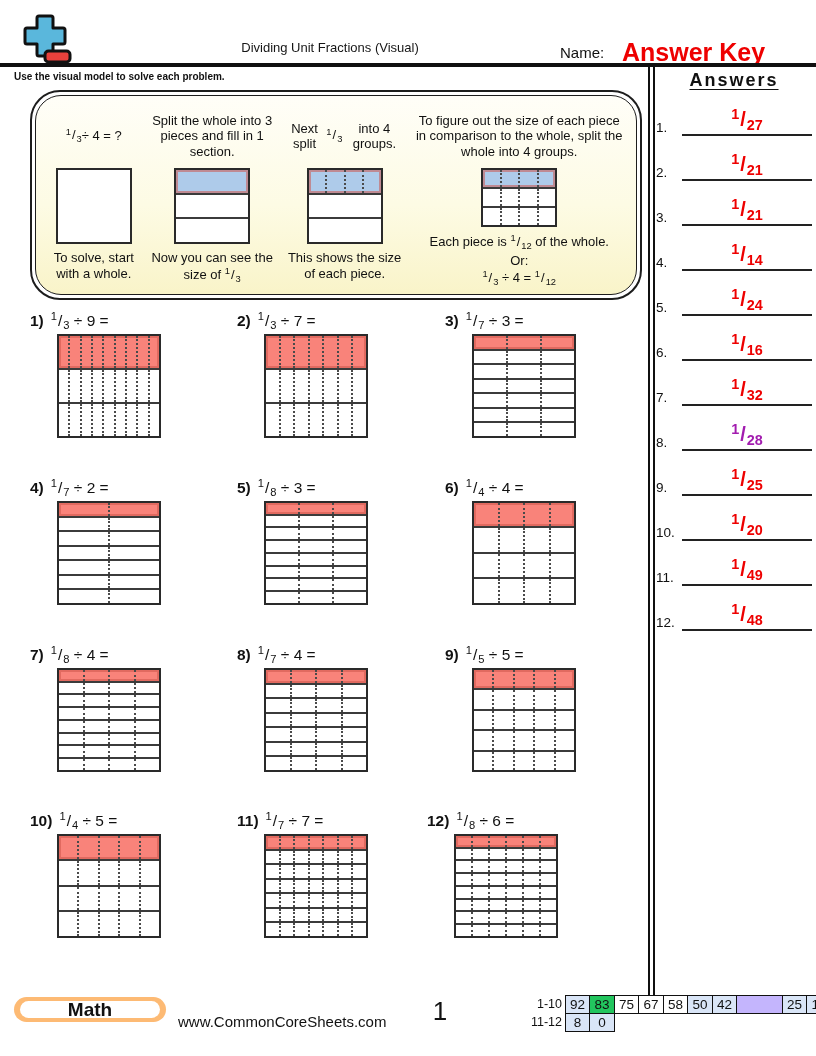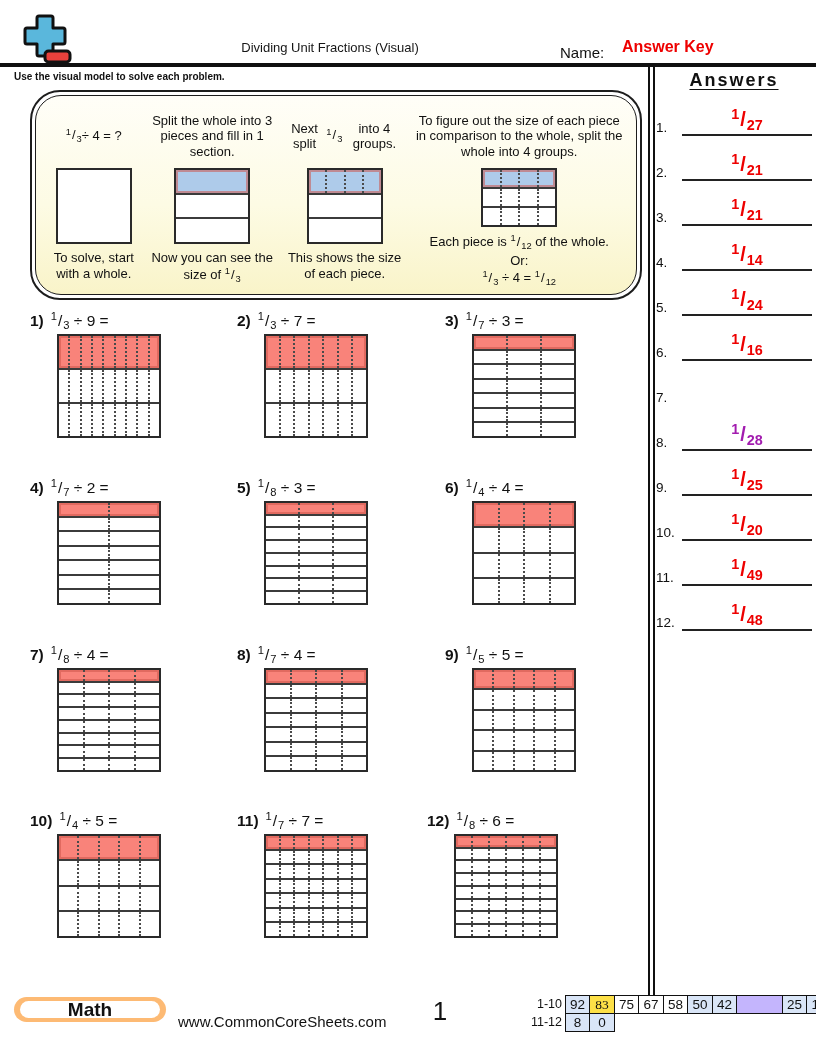--- a/index.html
+++ b/index.html
@@ -5,21 +5,21 @@
   html,body{margin:0;padding:0;}
   body{
     width:816px;height:1056px;position:relative;background:#ffffff;
     font-family:"Liberation Sans", sans-serif;color:#111;overflow:hidden;
   }
   
   .logo{position:absolute;left:20px;top:12px;}
   .page-title{position:absolute;left:170px;top:40px;width:320px;text-align:center;
     font-size:13px;color:#161616;}
   .name-label{position:absolute;left:560px;top:44px;font-size:15px;}
-  .answer-key{position:absolute;left:622px;top:38px;font-size:16px;font-weight:bold;}
+  .answer-key{position:absolute;left:622px;top:38px;font-size:25px;font-weight:bold;}
   .header-rule{position:absolute;left:0;top:63px;width:816px;height:4px;background:#101010;}
   .instruction{position:absolute;left:14px;top:71px;font-size:10px;font-weight:bold;}
   
   .vsep{position:absolute;left:648px;top:67px;height:928px;width:3px;
     border-left:2px solid #101010;border-right:2px solid #101010;}
   
   .example-outer{position:absolute;left:30px;top:90px;width:608px;height:206px;
     border:2px solid #1d1d1d;border-radius:30px;background:#fff;}
   .example-inner{position:absolute;inset:3px;border:1.5px solid #1d1d1d;border-radius:26px;
     background:linear-gradient(180deg,#fffef8 0%,#fdfbe4 55%,#f9f4c9 100%);
@@ -735,20 +735,23 @@
         </div>
       </div>
       <div class="answer-row">
         <span class="a-num">6.</span>
         <div class="a-line">
           <div class="a-frac" style="color: rgb(238, 0, 0);"><span class="frac"><span class="fn">1</span><span class="fsl">/</span><span class="fd">16</span></span></div>
         </div>
       </div>
       <div class="answer-row">
         <span class="a-num">7.</span>
+        <div class="a-line">
+          <div class="a-frac" style="color: rgb(238, 0, 0);"><span class="frac"><span class="fn">1</span><span class="fsl">/</span><span class="fd">32</span></span></div>
+        </div>
       </div>
       <div class="answer-row">
         <span class="a-num">8.</span>
         <div class="a-line">
           <div class="a-frac" style="color: #a21caf;"><span class="frac"><span class="fn">1</span><span class="fsl">/</span><span class="fd">28</span></span></div>
         </div>
       </div>
       <div class="answer-row">
         <span class="a-num">9.</span>
         <div class="a-line">
@@ -778,21 +781,21 @@
 
 <div class="math-badge">
   <div class="math-badge-inner">Math</div>
 </div>
 <div class="website">www.CommonCoreSheets.com</div>
 <div class="page-num">1</div>
 <div class="score-table" id="score-table">
     <div class="score-row">
       <span class="sc-label">1-10</span>
       <span class="sc-cell" style="background: rgb(217, 229, 247);">92</span>
-      <span class="sc-cell" style="background: #fde047; font-family: Liberation Serif, serif;">83</span>
+      <span class="sc-cell" style="background: #22c55e;">83</span>
       <span class="sc-cell" style="background: rgb(255, 255, 255);">75</span>
       <span class="sc-cell" style="background: rgb(255, 255, 255);">67</span>
       <span class="sc-cell" style="background: rgb(255, 255, 255);">58</span>
       <span class="sc-cell" style="background: rgb(217, 229, 247);">50</span>
       <span class="sc-cell" style="background: rgb(217, 229, 247);">42</span>
       <span class="sc-cell" style="background: #c4b5fd; padding-left: 45px;">33</span>
       <span class="sc-cell" style="background: rgb(217, 229, 247);">25</span>
       <span class="sc-cell" style="background: rgb(217, 229, 247);">17</span>
     </div>
     <div class="score-row">

